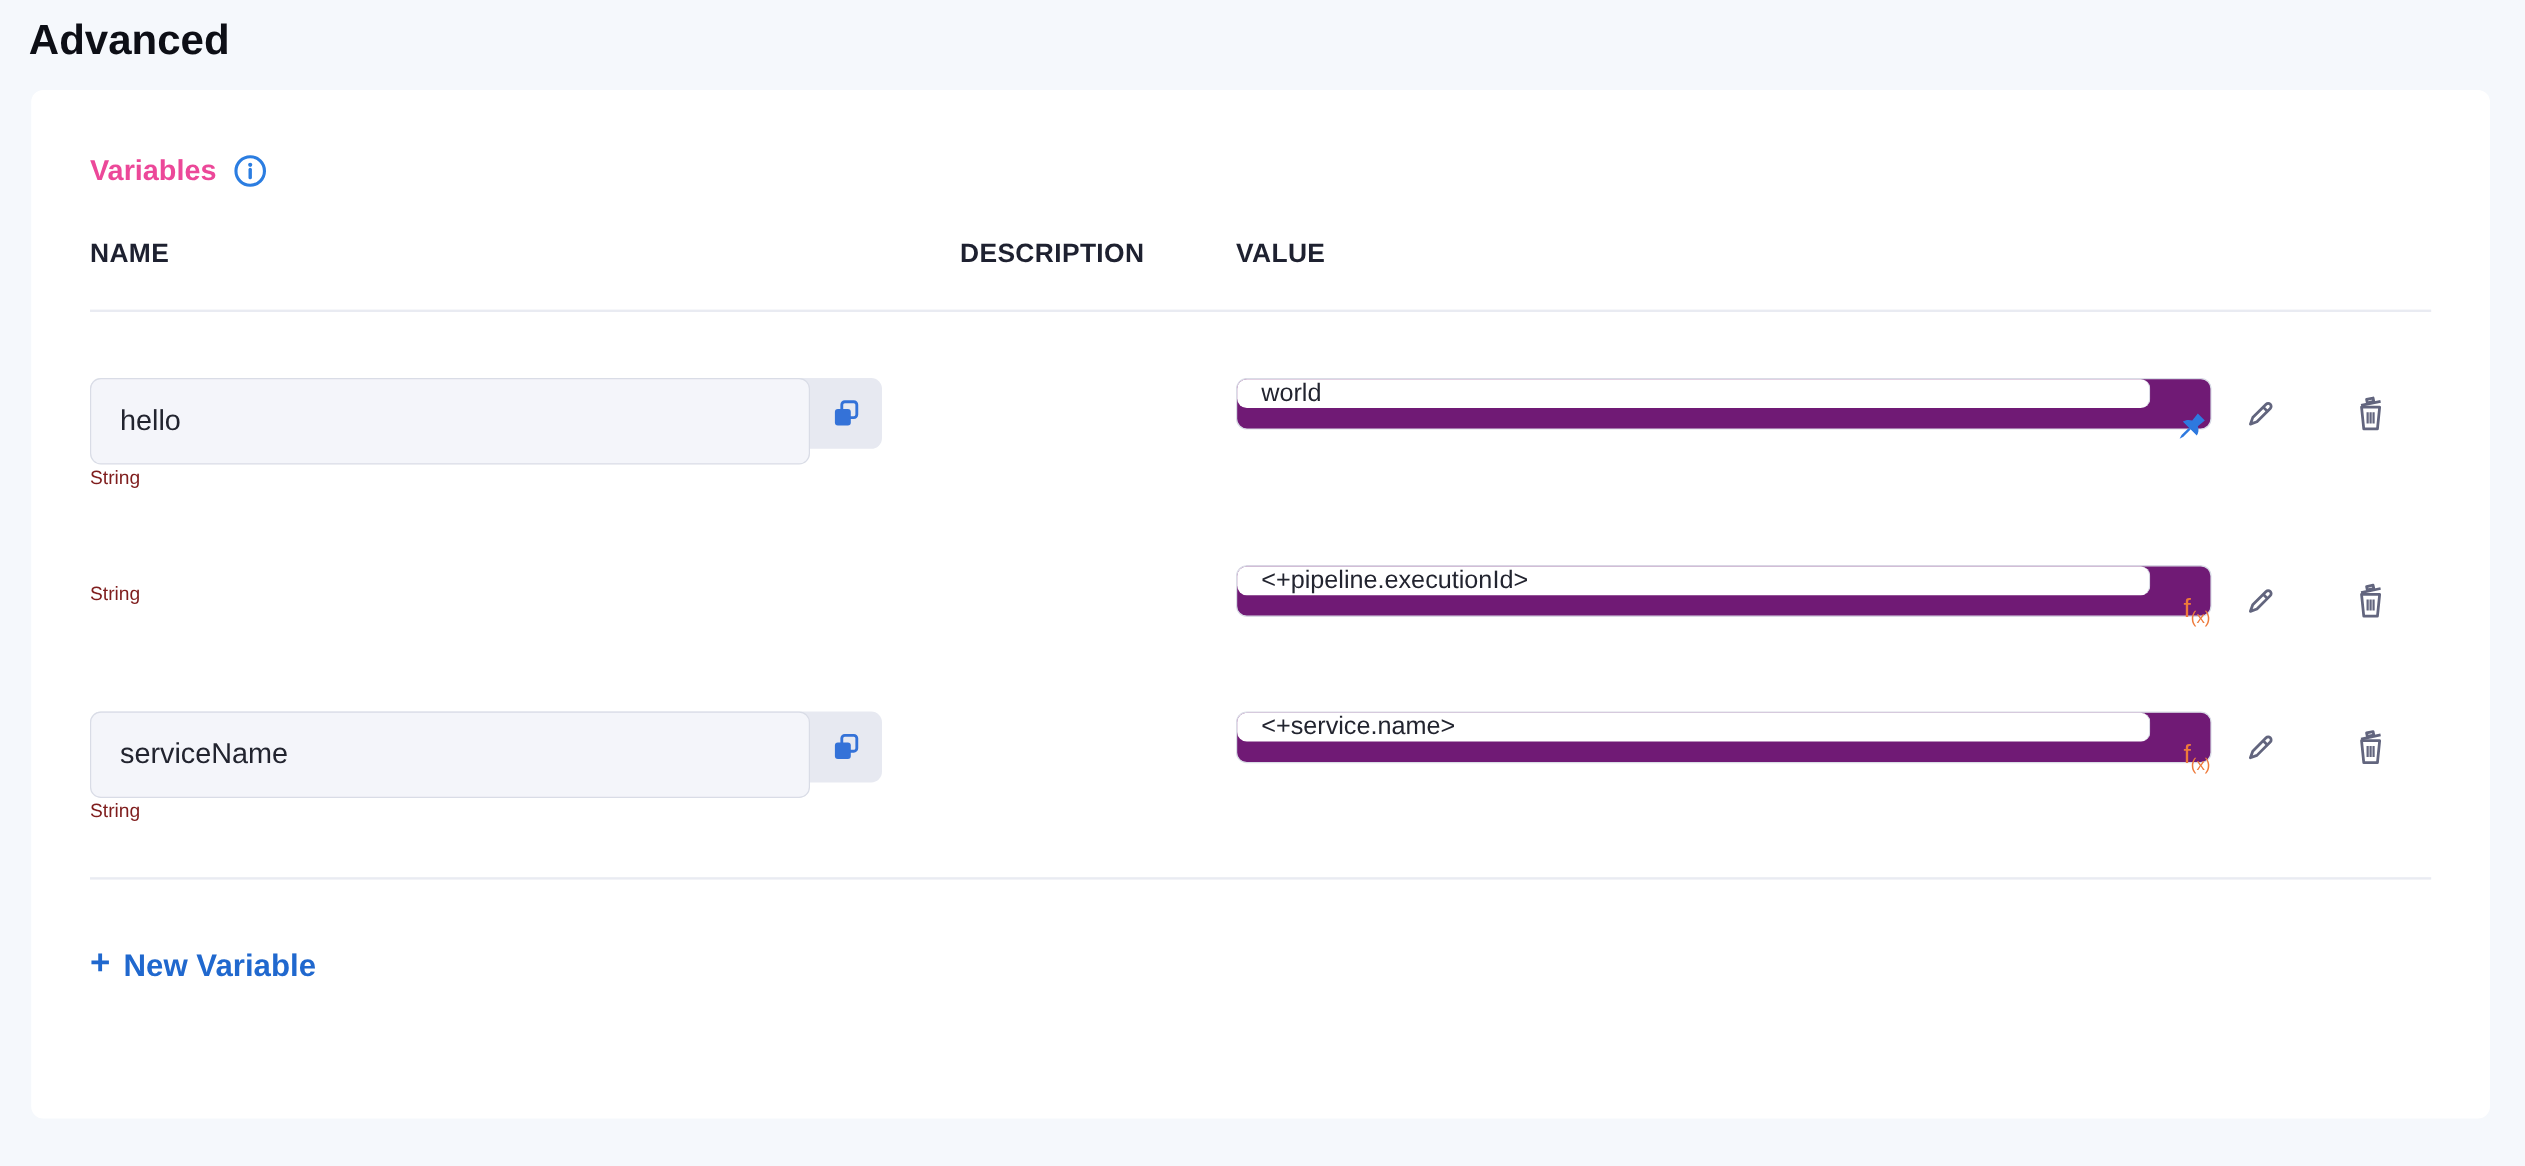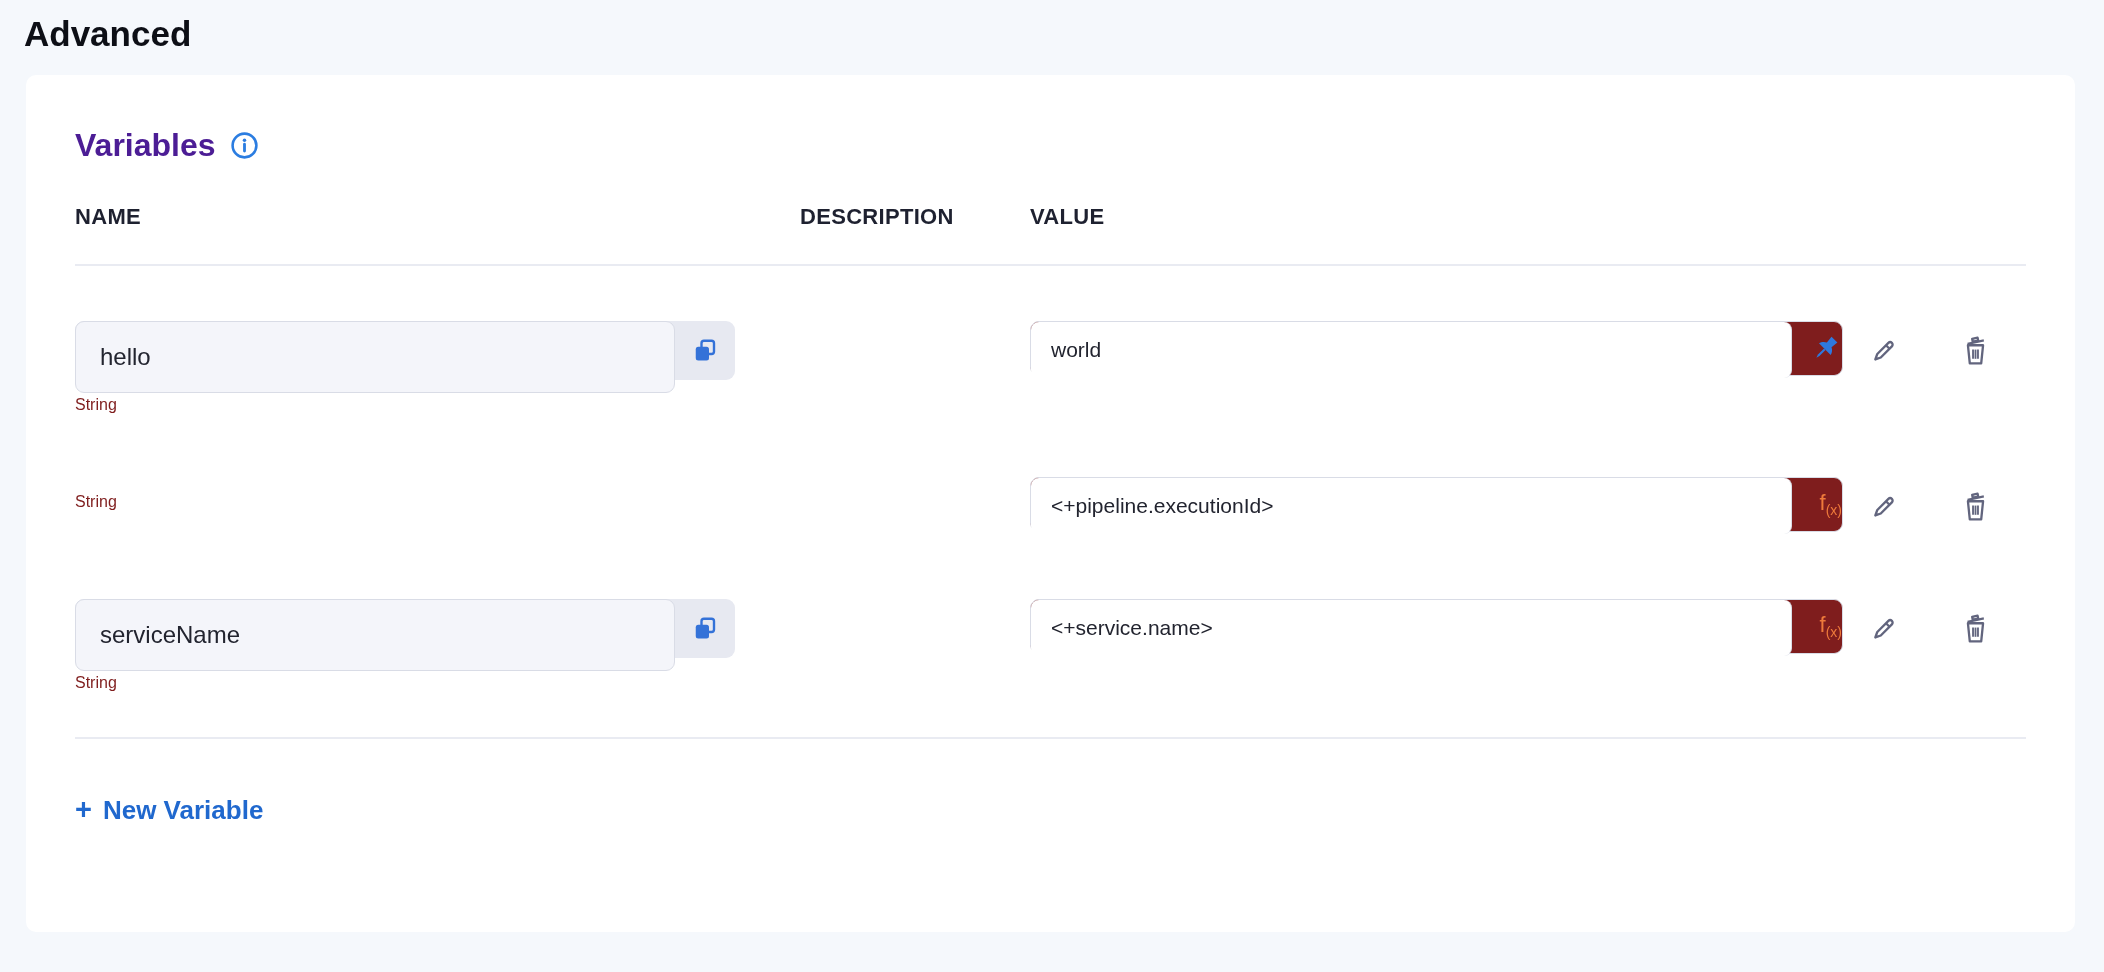--- a/index.html
+++ b/index.html
@@ -14,21 +14,21 @@
     padding: 14px 0 0 24px; height: 75px;
   }
   .card {
     margin: 0 29px 0 26px;
     height: 857px;
     background: #ffffff;
     border-radius: 10px;
     padding: 52px 49px 0 49px;
   }
   .panel-heading { display: flex; align-items: center; gap: 13px; margin-bottom: 38px; }
-  .panel-heading .title { font-size: 32px; font-weight: 700; color: #4c1d95; }
+  .panel-heading .title { font-size: 24px; font-weight: 700; color: #ec4899; }
   .grid-cols {
     display: grid;
     grid-template-columns: 660px 65px 230px 813px 1fr;
     align-items: start;
   }
   .thead { height: 30px; align-items: center; }
   .th {
     font-size: 22px; font-weight: 700; color: #1e2130; letter-spacing: 0.3px;
   }
   .divider { height: 2px; background: #e9ebf2; border: none; }
@@ -54,24 +54,25 @@
     outline: none;
   }
   .name-addon {
     width: 60px; display: flex; align-items: center; justify-content: center;
     cursor: pointer; border-radius: 0 9px 9px 0;
   }
   .type-label { margin-top: 16px; font-size: 16px; color: #7f1d1d; }
 
   
   .value-field {
-    display: flex; width: 813px; height: 55px;
-    background: #7f1d1d;
+    display: flex; width: 813px; height: 43px;
+    background: #701a75;
     border: 1.5px solid #d9dce6;
     border-radius: 9px;
+    flex-direction: column;
   }
   .value-field input {
     width: 761px; height: 56px;
     background: #ffffff;
     border: none;
     border-right: 1.5px solid #d9dce6;
     border-radius: 8px;
     font-size: 21px; color: #22242f;
     padding: 0 20px;
     font-family: inherit;

